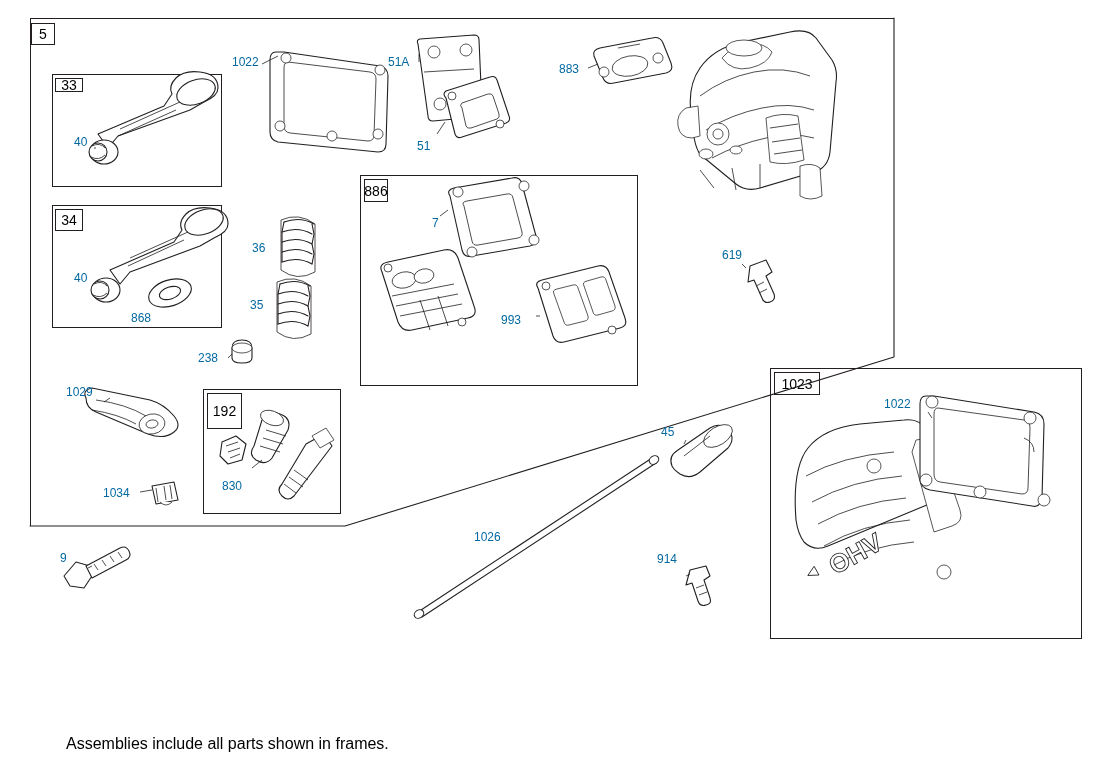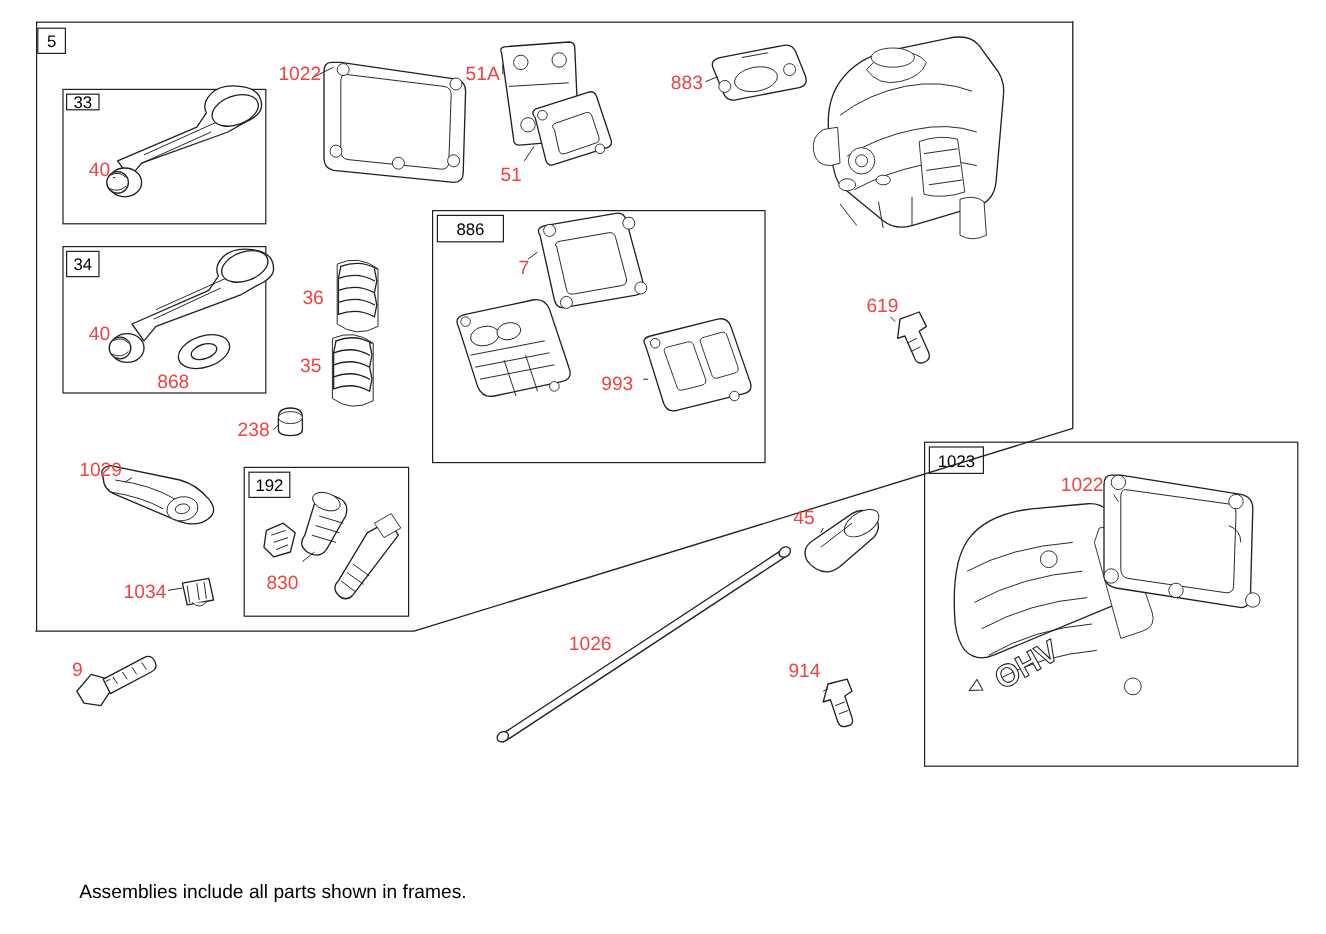--- a/index.html
+++ b/index.html
@@ -13,23 +13,23 @@
   }
   #sheet {
     position: relative;
     width: 1105px;
     height: 778px;
     overflow: hidden;
     background: #ffffff;
   }
   .lbl {
     position: absolute;
-    font-size: 16px;
+    font-size: 12px;
     line-height: 15px;
-    color: #ef4444;
+    color: #0369a1;
     white-space: nowrap;
     text-align: center;
   }
   .framebox {
     position: absolute;
     border: 1.3px solid #231f20;
     box-sizing: border-box;
     background: transparent;
   }
   .frametag {
@@ -105,24 +105,24 @@
 
   <div class="frametag" style="left:31px; top:23px; width:24px; height:22px;">
     <span>5</span>
   </div>
   <div class="frametag" style="left:55px; top:78px; width:28px; height:14px;">
     <span>33</span>
   </div>
   <div class="frametag" style="left:55px; top:209px; width:28px; height:22px;">
     <span>34</span>
   </div>
-  <div class="frametag" style="left:364px; top:179px; width:56px; height:23px;">
+  <div class="frametag" style="left:364px; top:179px; width:24px; height:23px;">
     <span>886</span>
   </div>
-  <div class="frametag" style="left:207px; top:393px; width:35px; height:22px;">
+  <div class="frametag" style="left:207px; top:393px; width:35px; height:36px;">
     <span>192</span>
   </div>
   <div class="frametag" style="left:774px; top:372px; width:46px; height:23px;">
     <span>1023</span>
   </div>
 
   <svg class="art" viewBox="0 0 1105 778" xmlns="http://www.w3.org/2000/svg">
 
     <g>
       <path class="ink" d="M894 18 L894 357 L345 526 L30 526"></path>

